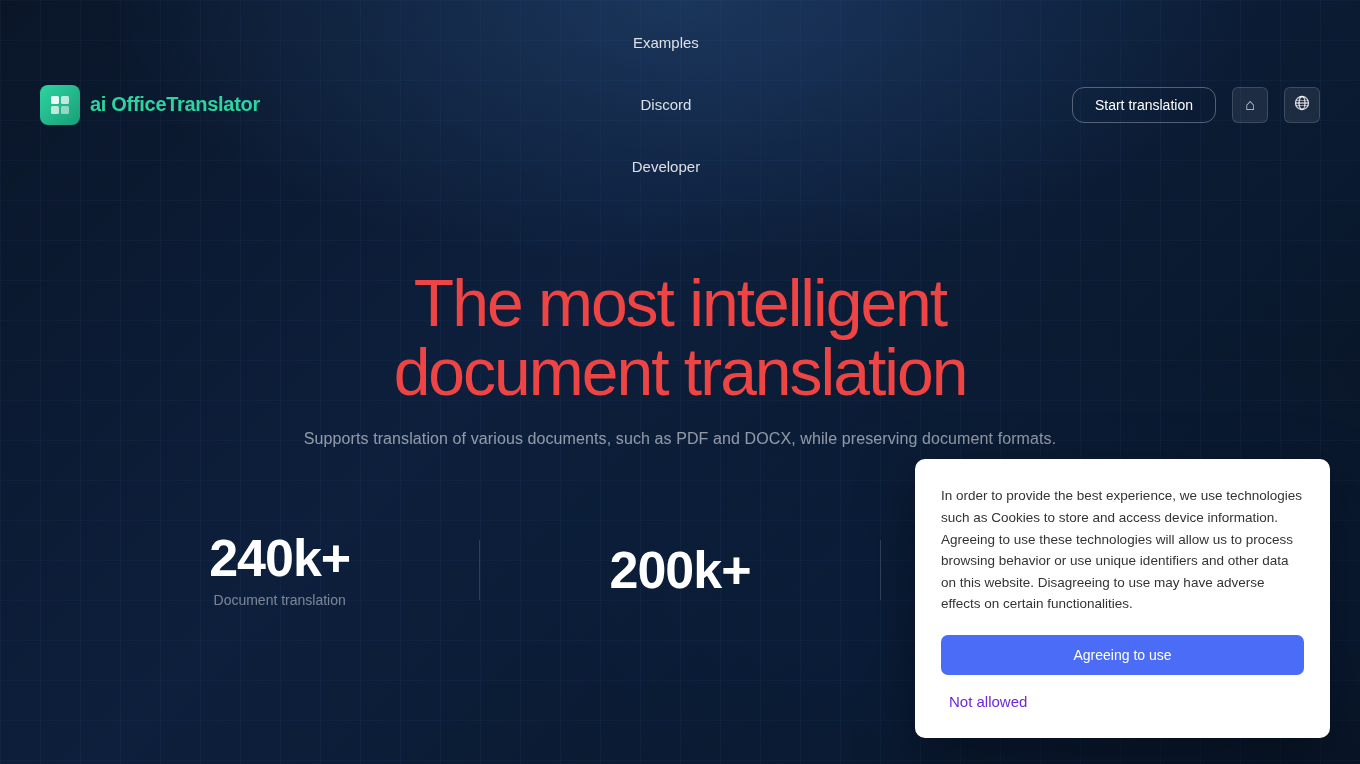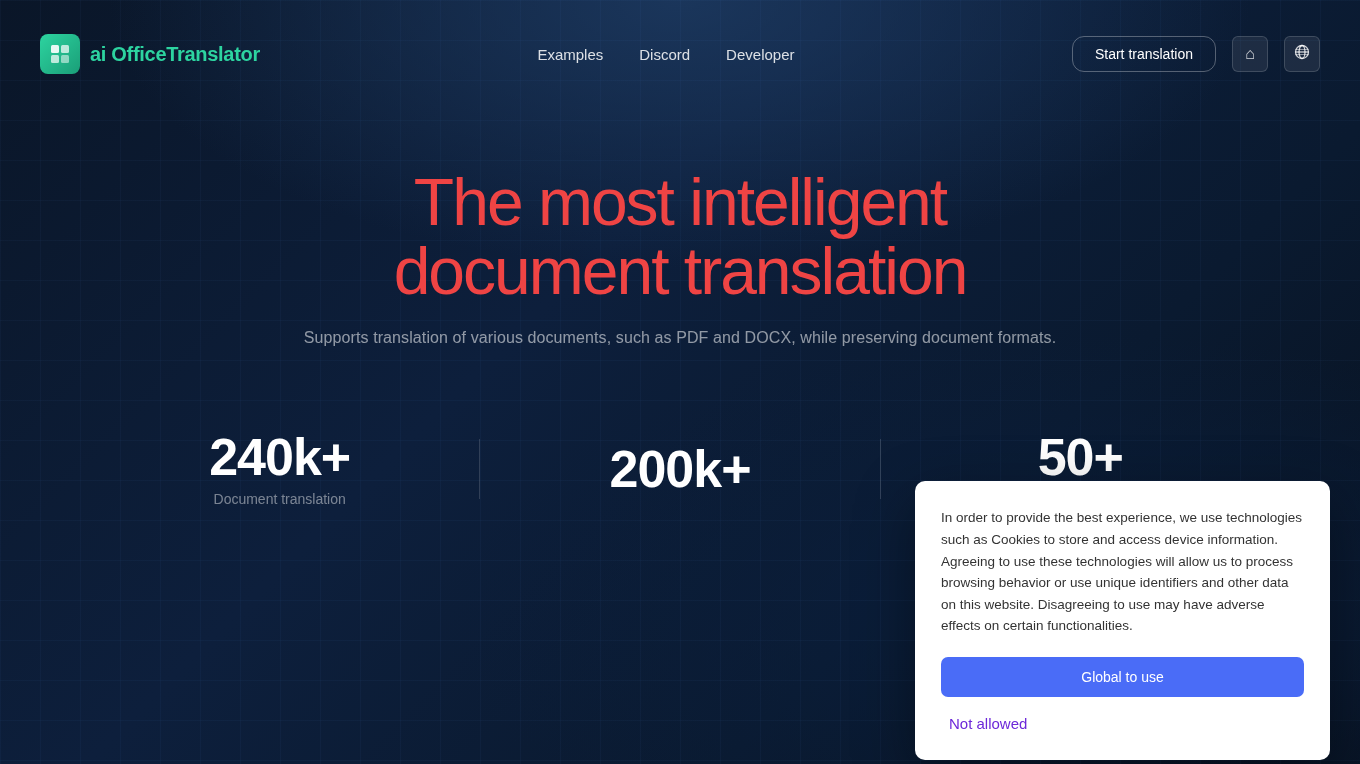--- a/index.html
+++ b/index.html
@@ -71,22 +71,23 @@
       color: white;
       letter-spacing: -0.3px;
     }
 
     .logo-text span {
       color: #2dd4a0;
     }
 
     .nav-links {
       display: flex;
-      gap: 36px;
-      align-items: center;
+      gap: 45px;
+      align-items: center;
+      flex-direction: column;
     }
 
     .nav-links a {
       color: rgba(255,255,255,0.85);
       text-decoration: none;
       font-size: 15px;
       font-weight: 400;
       cursor: pointer;
     }
 
@@ -201,21 +202,21 @@
       font-size: 14px;
       color: rgba(255,255,255,0.45);
       margin-top: 8px;
       font-weight: 400;
     }
 
     
     .cookie-modal {
       position: absolute;
       right: 30px;
-      bottom: 4px;
+      bottom: 26px;
       width: 415px;
       background: white;
       border-radius: 10px;
       padding: 26px 26px 20px;
       z-index: 100;
       box-shadow: 0 20px 60px rgba(0,0,0,0.4);
     }
 
     .cookie-body-text {
       font-size: 13.5px;
@@ -316,15 +317,15 @@
   </div>
   <div class="stat-divider"></div>
   <div class="stat-item">
     <div class="stat-number">50+</div>
     <div class="stat-label">Language support</div>
   </div>
 </div>
 
 <div class="cookie-modal">
   <p class="cookie-body-text">In order to provide the best experience, we use technologies such as Cookies to store and access device information. Agreeing to use these technologies will allow us to process browsing behavior or use unique identifiers and other data on this website. Disagreeing to use may have adverse effects on certain functionalities.</p>
-  <button class="btn-allowed">Global to use</button>
+  <button class="btn-allowed">Agreeing to use</button>
   <button class="btn-not-allowed">Not allowed</button>
 </div>
 
 </body></html>

